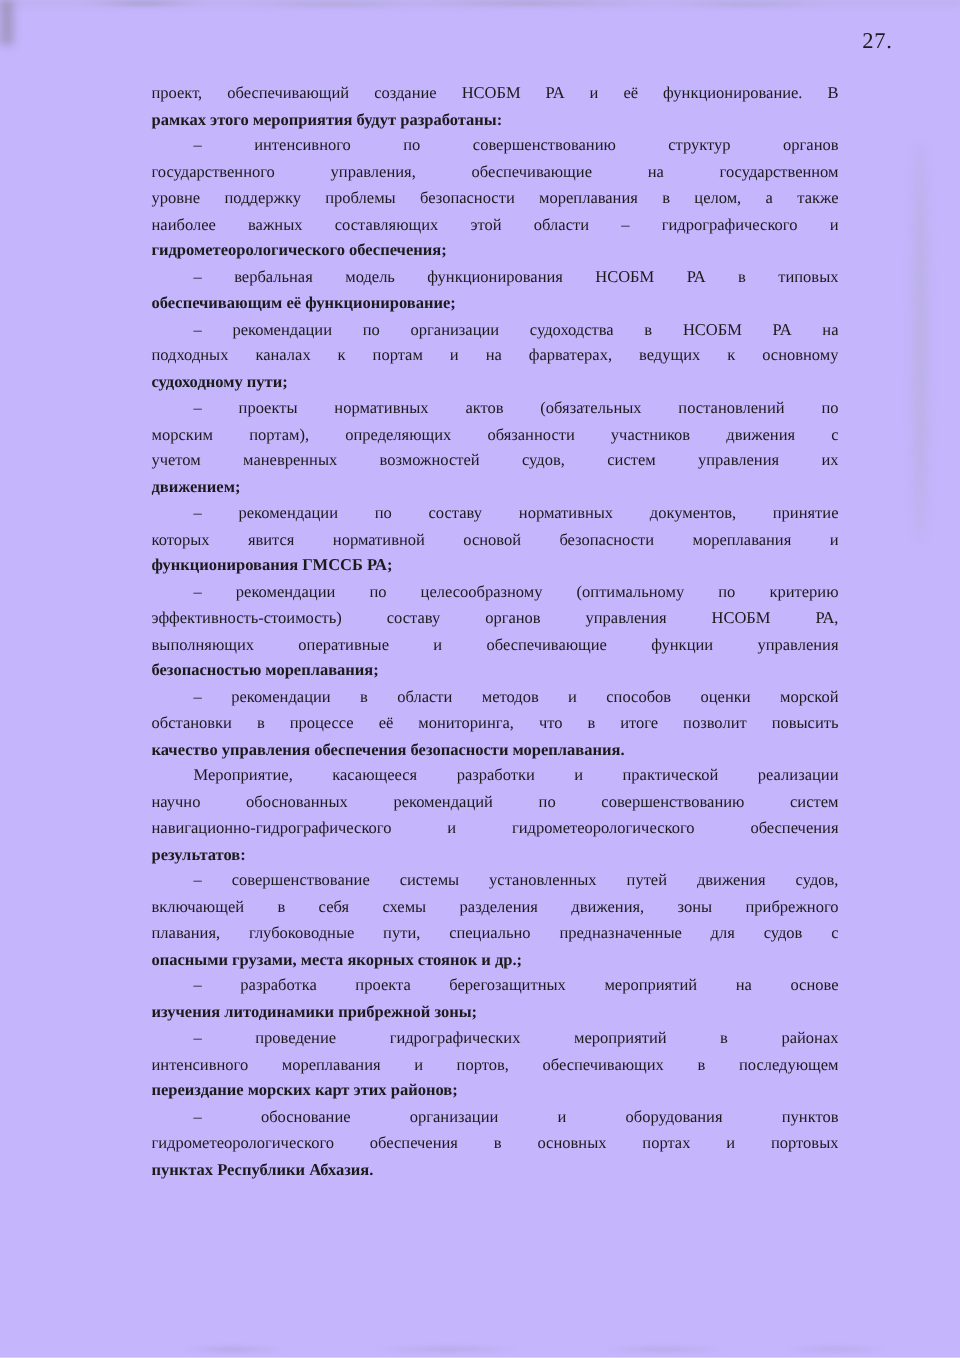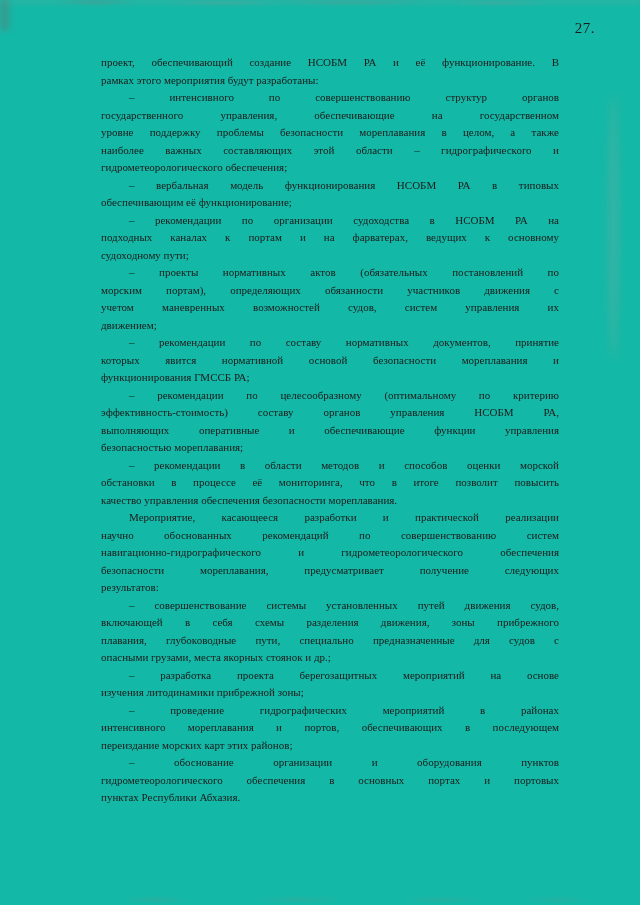--- a/index.html
+++ b/index.html
@@ -10,21 +10,21 @@
     width: 640px;
     height: 905px;
     background: #ffffff;
     position: relative;
     overflow: hidden;
     font-family: "Liberation Serif", "DejaVu Serif", serif;
   }
   .page {
     position: absolute;
     inset: 0;
-    background: #14b8a6;
+    background: #c4b5fd;
   }
   .page-number {
     position: absolute;
     top: 20px;
     right: 45px;
     font-size: 15px;
     color: #1c1c1c;
     letter-spacing: 0.5px;
   }
   .doc-body {
@@ -43,20 +43,21 @@
   .line {
     height: 17.5px;
     overflow: hidden;
     text-align: justify;
     text-align-last: justify;
     white-space: normal;
   }
   .line.last {
     text-align: left;
     text-align-last: left;
+    font-weight: bold;
   }
   .par.indent .line.fl {
     text-indent: 28px;
   }
   
   .artifact {
     position: absolute;
     pointer-events: none;
   }
   .artifact-top {
@@ -141,21 +142,20 @@
       </div>
       <div class="par indent">
         <div class="line fl">– рекомендации в области методов и способов оценки морской</div>
         <div class="line">обстановки в процессе её мониторинга, что в итоге позволит повысить</div>
         <div class="line last">качество управления обеспечения безопасности мореплавания.</div>
       </div>
       <div class="par indent">
         <div class="line fl">Мероприятие, касающееся разработки и практической реализации</div>
         <div class="line">научно обоснованных рекомендаций по совершенствованию систем</div>
         <div class="line">навигационно-гидрографического и гидрометеорологического обеспечения</div>
-        <div class="line">безопасности мореплавания, предусматривает получение следующих</div>
         <div class="line last">результатов:</div>
       </div>
       <div class="par indent">
         <div class="line fl">– совершенствование системы установленных путей движения судов,</div>
         <div class="line">включающей в себя схемы разделения движения, зоны прибрежного</div>
         <div class="line">плавания, глубоководные пути, специально предназначенные для судов с</div>
         <div class="line last">опасными грузами, места якорных стоянок и др.;</div>
       </div>
       <div class="par indent">
         <div class="line fl">– разработка проекта берегозащитных мероприятий на основе</div>

